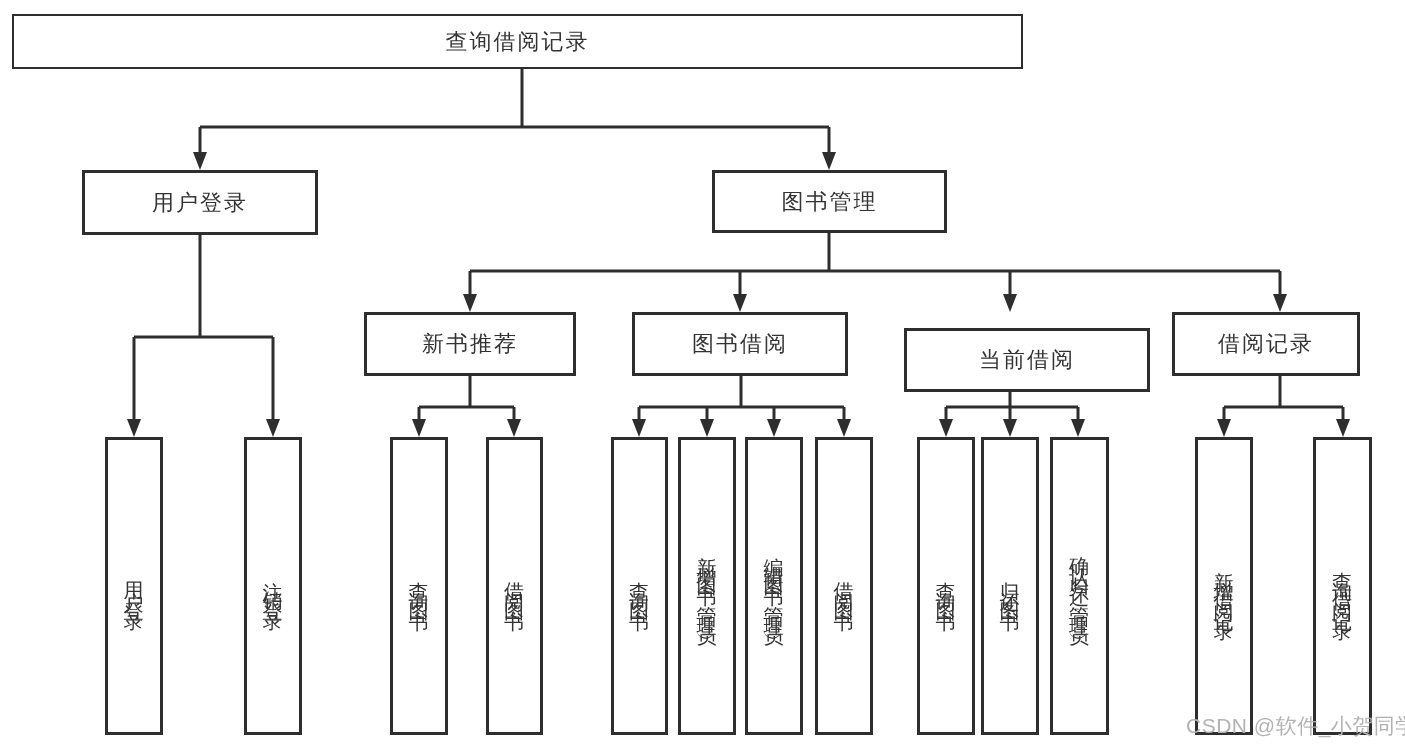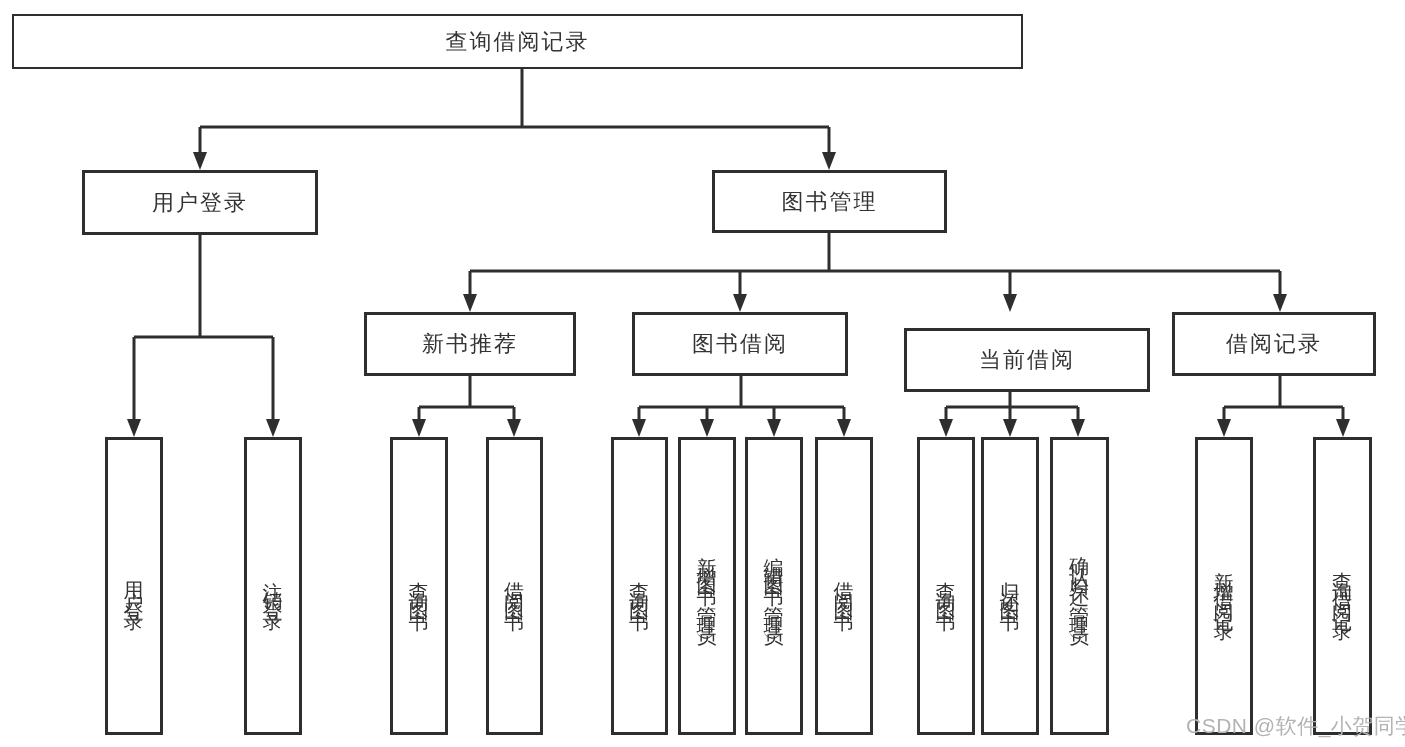--- a/index.html
+++ b/index.html
@@ -81,21 +81,21 @@
 
   <div class="box h" style="left:364px;top:312px;width:212px;height:64px;">
     <span>新书推荐</span>
   </div>
   <div class="box h" style="left:632px;top:312px;width:216px;height:64px;">
     <span>图书借阅</span>
   </div>
   <div class="box h" style="left:904px;top:328px;width:246px;height:64px;">
     <span>当前借阅</span>
   </div>
-  <div class="box h" style="left:1172px;top:312px;width:204px;height:64px;">
+  <div class="box h" style="left:1172px;top:312px;width:188px;height:64px;">
     <span>借阅记录</span>
   </div>
 
   <div class="box v" style="left:105px;top:437px;width:58px;height:298px;">
     <span>用户登录</span>
   </div>
   <div class="box v" style="left:244px;top:437px;width:58px;height:298px;">
     <span>注销登录</span>
   </div>
 

